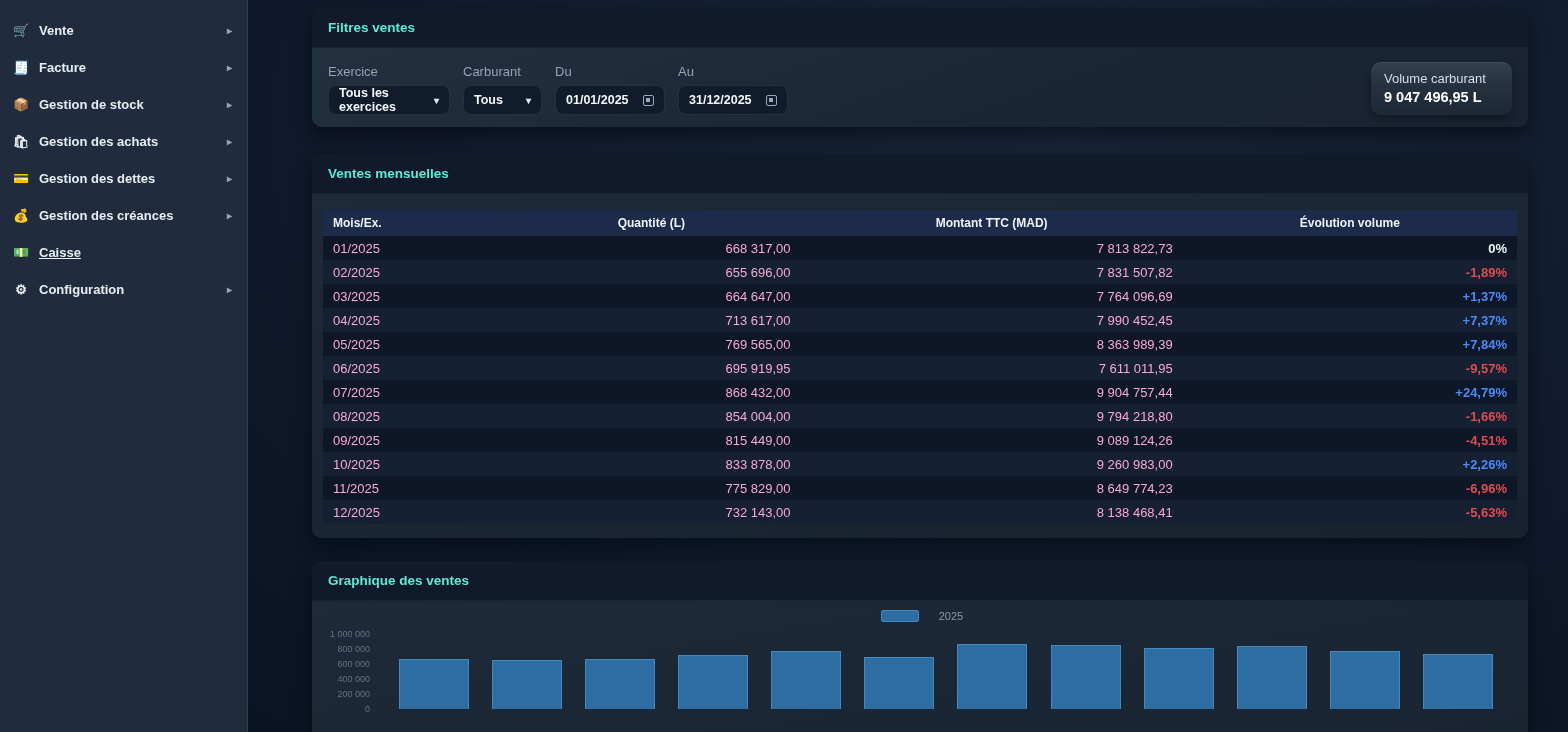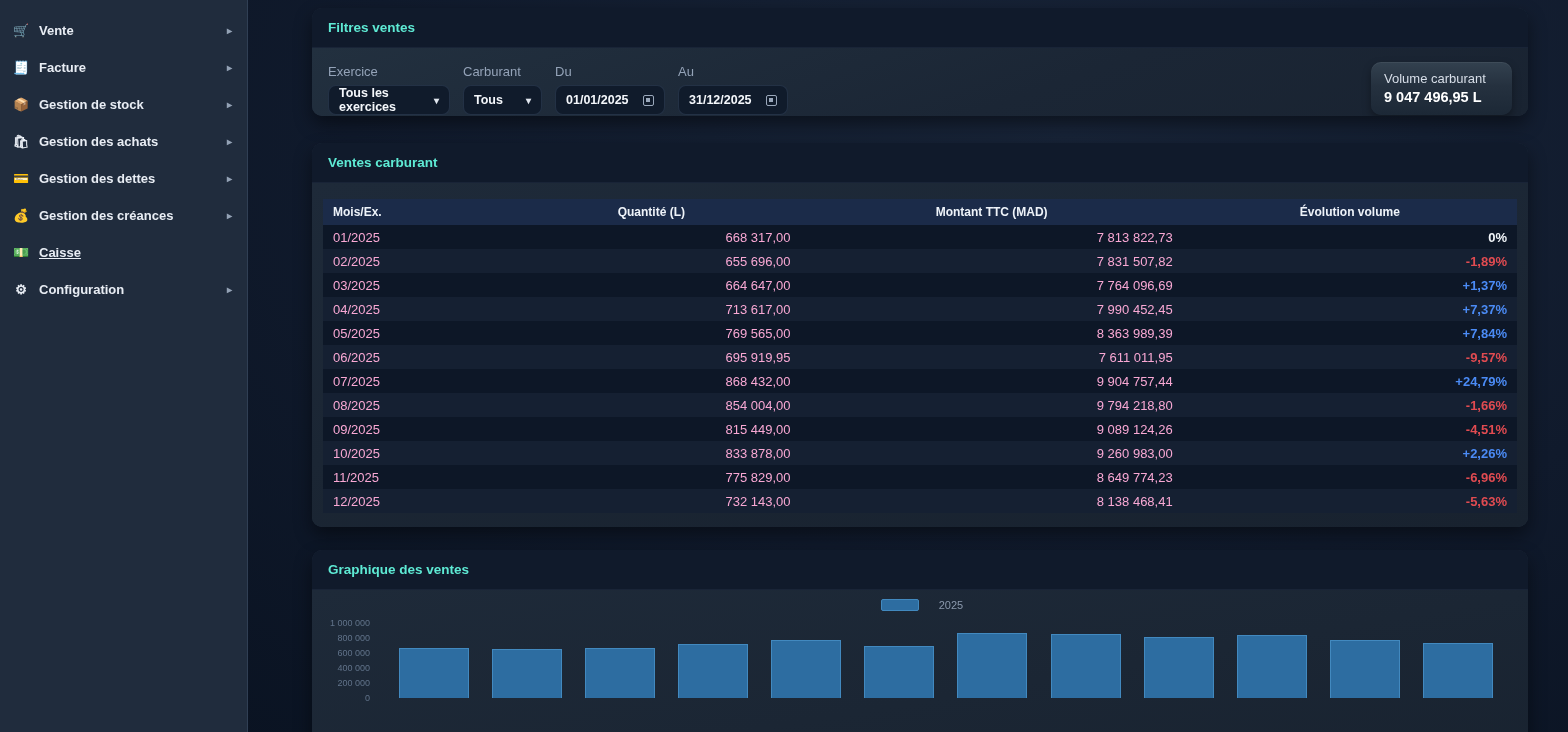--- a/index.html
+++ b/index.html
@@ -39,21 +39,21 @@
   .panel-header {
     background:#101a2b; padding:12px 16px;
     font-size:13.5px; font-weight:700; color:#5eead4;
     border-bottom:1px solid rgba(140,170,210,.08);
   }
 
   
   .panel.filters { margin-bottom:27px; }
   .filters-body {
     display:flex; align-items:flex-end; gap:13px;
-    padding:14px 16px 1px 16px;
+    padding:14px 16px 12px 16px;
     background: linear-gradient(160deg,#22303f 0%,#1b2635 60%,#192331 100%);
   }
   .field { display:flex; flex-direction:column; gap:6px; }
   .field-label { font-size:13px; color:#94a3b8; }
   .control {
     display:flex; align-items:center; justify-content:space-between; gap:10px;
     background:#101b2b; border:1px solid rgba(120,150,190,.18);
     border-radius:8px; height:30px; padding:0 10px;
     font-size:12.5px; font-weight:700; color:#f4f7fb; cursor:pointer;
   }
@@ -209,21 +209,21 @@
         <div class="stat-cards" id="stat-cards">
             <div class="stat-card">
     <div class="stat-label">Volume carburant</div>
     <div class="stat-value">9 047 496,95 L</div>
   </div>
           </div>
       </div>
     </section>
 
     <section class="panel sales">
-      <div class="panel-header">Ventes carburant</div>
+      <div class="panel-header">Ventes mensuelles</div>
       <div class="sales-body">
         <table>
           <colgroup>
               <col class="c1">
               <col class="c2">
               <col class="c3">
               <col class="c4">
             </colgroup>
           <thead>
               <tr id="table-head-row">

